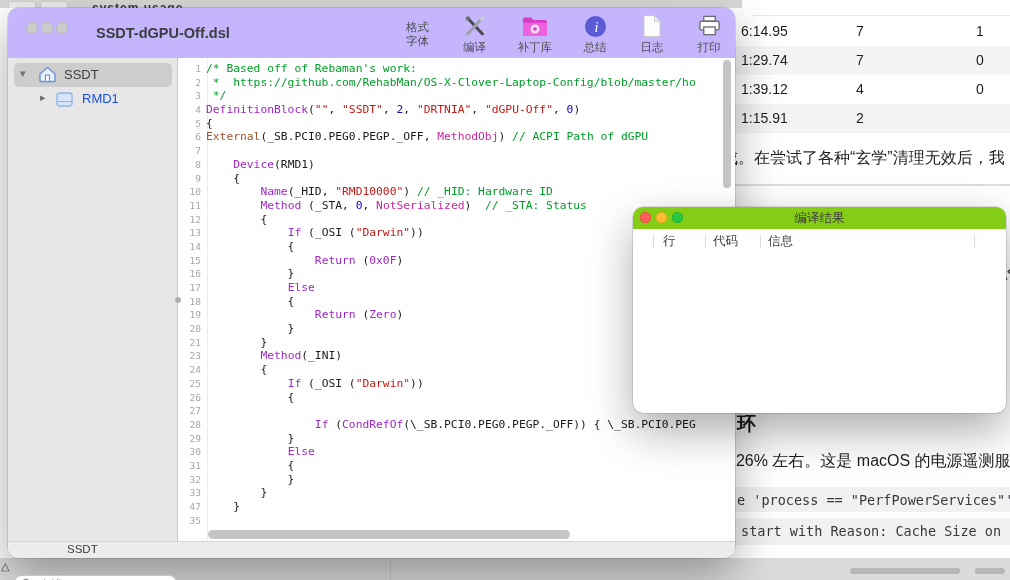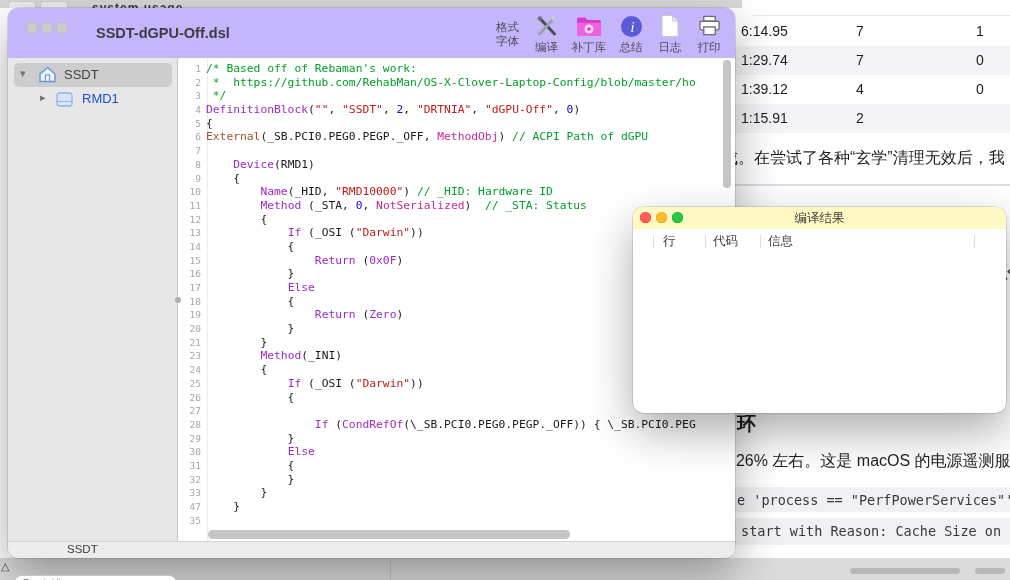--- a/index.html
+++ b/index.html
@@ -37,21 +37,21 @@
        box-shadow:0 18px 45px rgba(0,0,0,.33),0 0 0 .5px rgba(0,0,0,.22);}
   .win.main{left:8px;top:8px;width:727px;height:550px;z-index:2;}
   .win.results{left:633px;top:207px;width:373px;height:206px;z-index:3;}
 
   
   .m-titlebar{position:absolute;left:0;top:0;right:0;height:50px;background:#c4b5fd;
               border-bottom:1px solid #D2D2D2;border-radius:10px 10px 0 0;}
   .traffic{position:absolute;width:12px;height:12px;border-radius:50%;}
   .traffic.dim{background:#CBCBCB;box-shadow:inset 0 0 0 .5px #B0B0B0;}
   .m-title{position:absolute;left:88px;top:17px;font-size:14.5px;font-weight:700;color:#3d3d3f;}
-  .toolbar{position:absolute;right:12px;top:5px;height:42px;display:flex;gap:11px;align-items:flex-start;justify-content:space-between;}
+  .toolbar{position:absolute;right:12px;top:5px;height:42px;display:flex;gap:29px;align-items:flex-start;justify-content:space-between;}
   .titem{display:flex;flex-direction:column;align-items:center;min-width:28px;cursor:default;}
   .ticon{height:26px;display:flex;align-items:center;}
   .tlabel{font-size:11.5px;color:#4d4d50;margin-top:1px;white-space:nowrap;}
   .titem.two-line{justify-content:center;padding-top:7px;}
   .tl-line{font-size:11.5px;color:#4d4d50;line-height:14px;}
 
   
   .sidebar{position:absolute;left:0;top:50px;width:170px;height:484px;background:#E7E7E7;
            border-right:1px solid #C8C8C8;box-sizing:border-box;}
   .tree-row{position:absolute;left:6px;width:158px;height:24px;border-radius:5px;}
@@ -77,21 +77,21 @@
   .line{display:flex;height:13.7px;}
   .ln{flex:none;width:22px;text-align:right;padding-right:5px;color:#A6A6A6;font-family:"DejaVu Sans Mono",monospace;
       font-size:9.5px;line-height:13.7px;}
   .lc{white-space:pre;font-family:"DejaVu Sans Mono",monospace;font-size:11.3px;line-height:13.7px;color:#1a1a1a;}
   .tc{color:#00A028}.tk{color:#A028C8}.ts{color:#C41A16}.tn{color:#1C00CF}.te{color:#A0522D}.tt{color:#C828A0}.tp{color:#1a1a1a}
   .vscroll{position:absolute;right:4px;top:2px;width:8px;height:128px;border-radius:4px;background:#C5C5C5;}
   .hscroll{position:absolute;left:29px;bottom:3px;width:362px;height:9px;border-radius:4.5px;background:#C5C5C5;}
   .split-dot{position:absolute;left:167px;top:289px;width:6px;height:6px;border-radius:3px;background:#AFAFAF;}
 
   
-  .r-titlebar{position:absolute;left:0;top:0;right:0;height:22px;background:#fef9c3;
+  .r-titlebar{position:absolute;left:0;top:0;right:0;height:22px;background:#84cc16;
               border-bottom:1px solid #D9D9D9;border-radius:10px 10px 0 0;}
   .r-title{position:absolute;left:0;right:0;top:3px;text-align:center;font-size:12.5px;color:#3b3b3d;}
   .traffic.sm{width:11px;height:11px;top:5px;}
   .t-red{background:#FF5F57;box-shadow:inset 0 0 0 .5px #E0443E;}
   .t-yellow{background:#FEBC2E;box-shadow:inset 0 0 0 .5px #D89E24;}
   .t-green{background:#28C840;box-shadow:inset 0 0 0 .5px #1FA831;}
   .r-header{position:absolute;left:0;top:22px;right:0;height:24px;background:#fff;border-bottom:1px solid #E3E3E3;}
   .r-col{position:absolute;top:4px;font-size:12.5px;color:#3c3c3e;}
   .r-sep{position:absolute;top:6px;width:1px;height:13px;background:#DCDCDC;}
   .r-body{position:absolute;left:0;top:46px;right:0;bottom:21px;background:#fff;}

